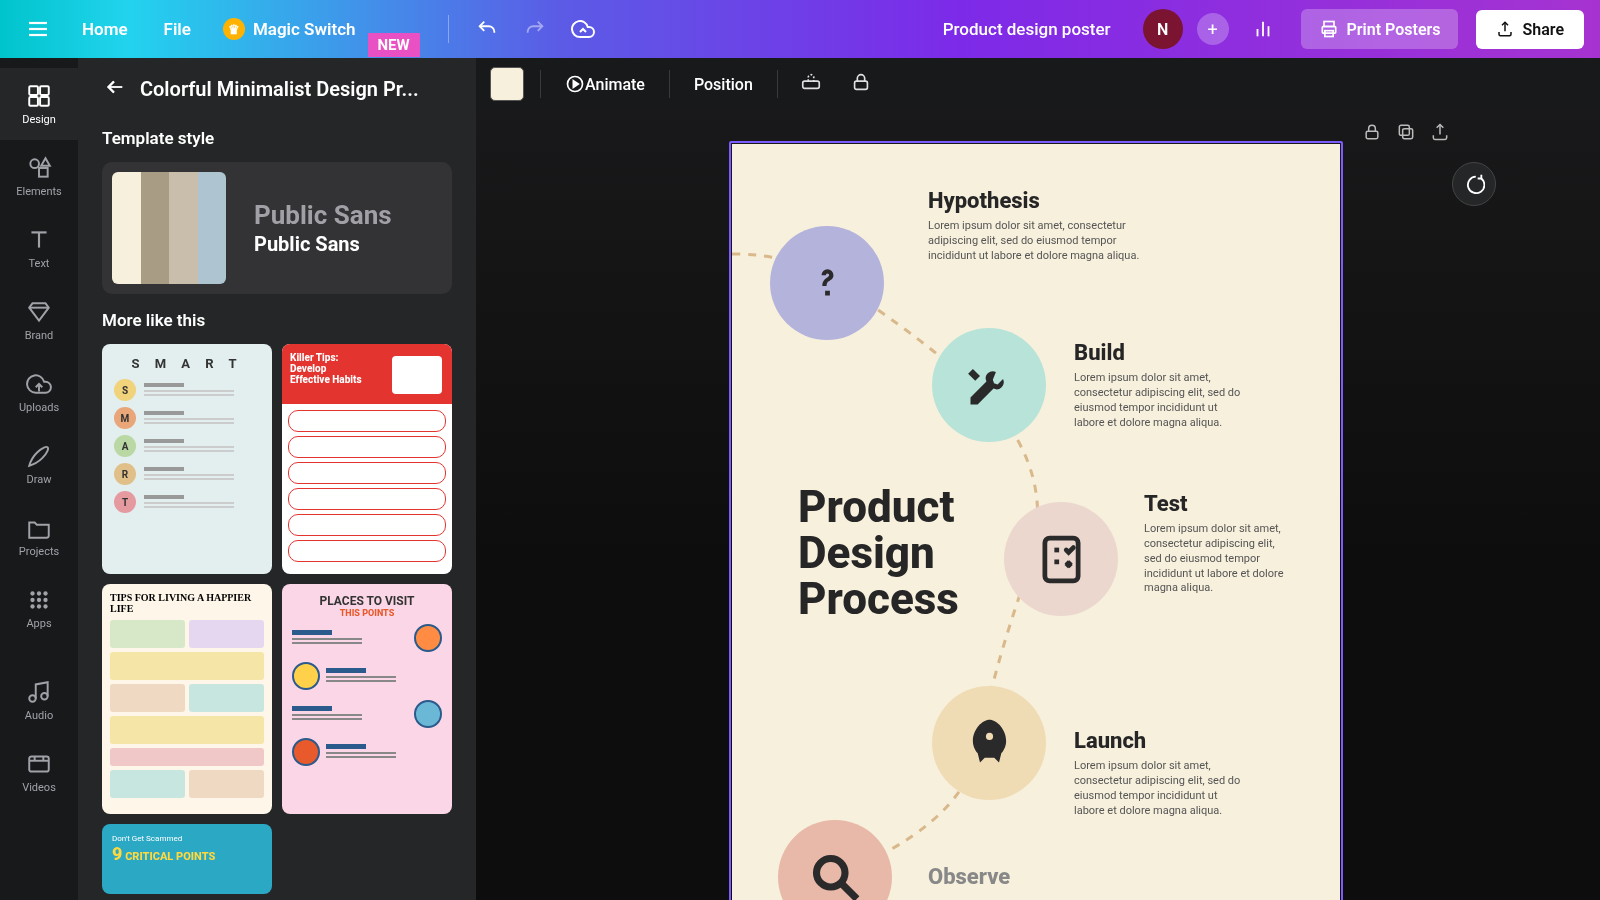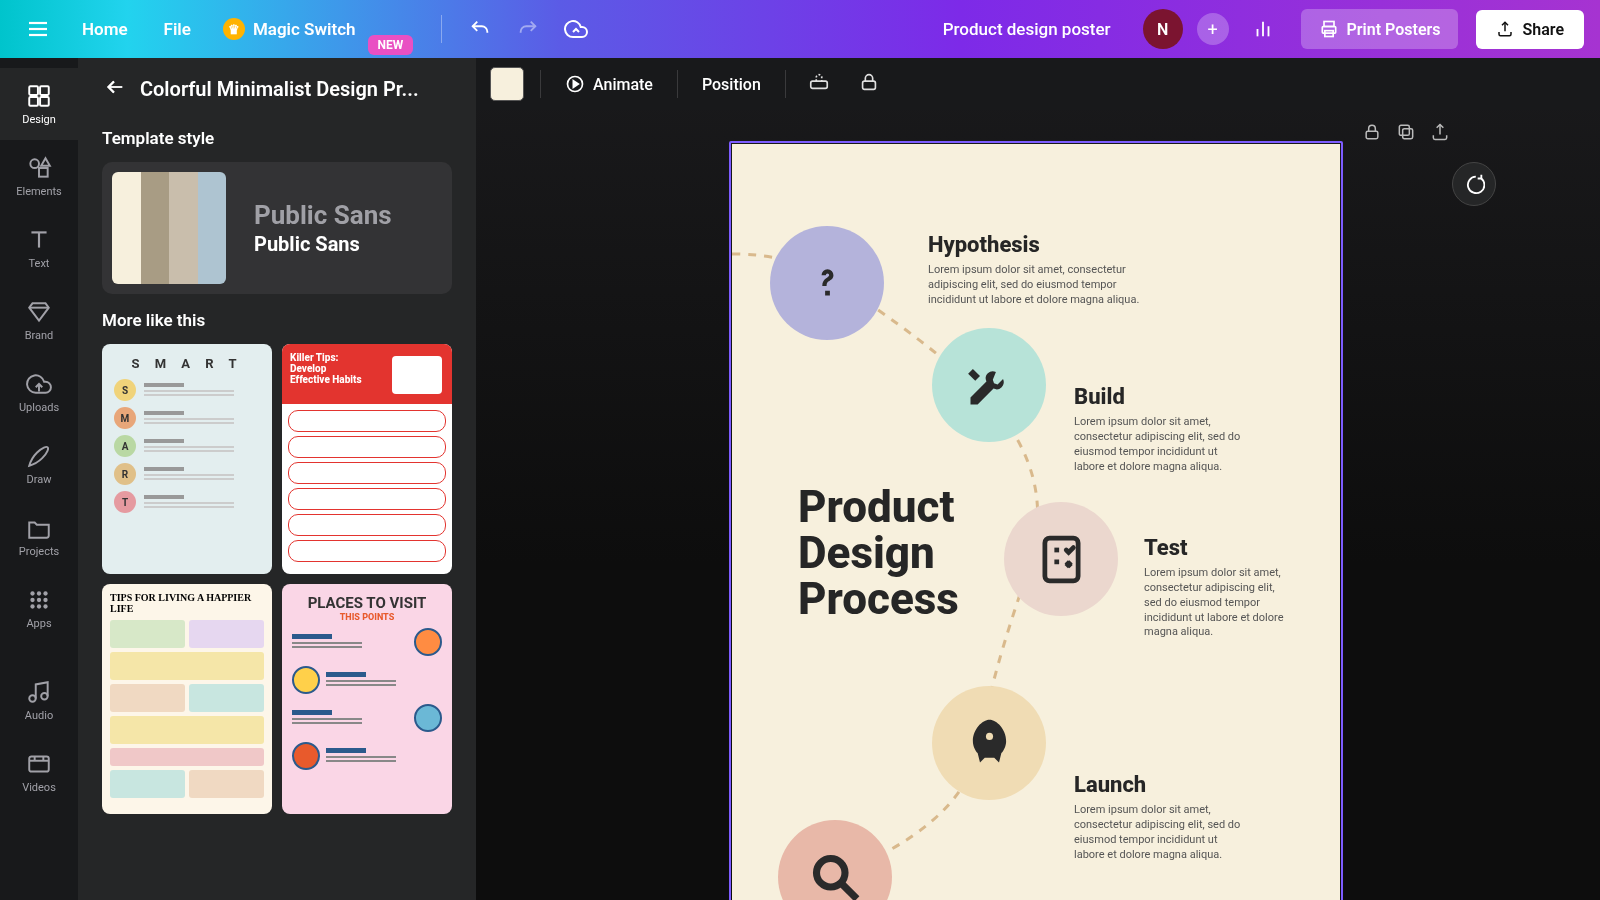--- a/index.html
+++ b/index.html
@@ -6,21 +6,21 @@
 body { width: 1600px; height: 900px; overflow: hidden; background: #0d0d0d; position: relative; }
 
 
 .topbar { height: 58px; background: linear-gradient(90deg, #00c4cc 0%, #22d3ee 8%, #5b5be6 35%, #7d2ae8 60%, #a633d1 100%); display: flex; align-items: center; padding: 0 16px; gap: 8px; }
 .hamburger { width: 44px; height: 44px; display: flex; align-items: center; justify-content: center; cursor: pointer; }
 .hamburger svg { width: 24px; height: 24px; }
 .top-left-nav { display: flex; align-items: center; gap: 8px; }
 .top-link { color: #fff; font-weight: 600; font-size: 17px; padding: 8px 14px; border-radius: 6px; cursor: pointer; }
 .magic { display: flex; align-items: center; gap: 8px; color: #fff; font-weight: 600; font-size: 17px; padding: 6px 10px; border-radius: 6px; cursor: pointer; }
 .magic-circle { width: 22px; height: 22px; border-radius: 50%; background: #ffb300; display: flex; align-items: center; justify-content: center; color: #fff; font-size: 13px; }
-.new-pill { background: #e950c3; color: #fff; font-size: 12px; font-weight: 700; padding: 3px 10px; border-radius: 6px; margin-left: 4px; margin-top: 32px; }
+.new-pill { background: #e950c3; color: #fff; font-size: 15px; font-weight: 700; padding: 3px 10px; border-radius: 0; margin-left: 4px; margin-top: 32px; }
 .top-divider { width: 1px; height: 28px; background: rgba(255,255,255,0.35); margin: 0 10px; }
 .icon-btn { width: 40px; height: 40px; display: flex; align-items: center; justify-content: center; cursor: pointer; color: #fff; border-radius: 6px; }
 .top-spacer { flex: 1; }
 .doc-title { color: #fff; font-size: 17px; font-weight: 500; padding: 8px 12px; cursor: text; }
 .avatar { width: 40px; height: 40px; border-radius: 50%; background: #7b1430; color: #fff; display: flex; align-items: center; justify-content: center; font-weight: 600; margin-left: 12px; }
 .plus-circle { width: 32px; height: 32px; border-radius: 50%; background: rgba(255,255,255,0.25); display: flex; align-items: center; justify-content: center; color: #fff; margin-left: 6px; cursor: pointer; font-size: 18px; }
 .top-action { background: rgba(255,255,255,0.25); color: #fff; padding: 10px 18px; border-radius: 6px; font-weight: 600; font-size: 16px; display: flex; align-items: center; gap: 8px; cursor: pointer; margin-left: 10px; }
 .share-btn { background: #fff; color: #111; padding: 10px 20px; border-radius: 6px; font-weight: 600; font-size: 16px; display: flex; align-items: center; gap: 8px; cursor: pointer; margin-left: 10px; }
 
 
@@ -72,21 +72,21 @@
 .t2-row div { flex: 1; }
 
 
 .t3 { background: #fdf6e9; padding: 8px; }
 .t3-title { font-family: serif; font-weight: 700; font-size: 10px; margin-bottom: 6px; }
 .t3-row { display: flex; gap: 4px; margin-bottom: 4px; }
 .t3-box { flex: 1; height: 28px; border-radius: 3px; }
 
 
 .t4 { background: #fad6e6; padding: 10px; }
-.t4-title { text-align: center; font-weight: 700; font-size: 15px; color: #333; }
+.t4-title { text-align: center; font-weight: 700; font-size: 12px; color: #333; }
 .t4-sub { text-align: center; font-weight: 800; font-size: 9px; color: #e85a2c; margin-bottom: 6px; }
 .t4-item { display: flex; align-items: center; gap: 6px; margin-bottom: 10px; }
 .t4-c { width: 28px; height: 28px; border-radius: 50%; background: #ff8c42; border: 2px solid #2b5a8c; }
 .t4-txt { flex: 1; }
 .t4-h { height: 5px; width: 40px; background: #2b5a8c; margin-bottom: 3px; }
 .t4-l { height: 2px; width: 70px; background: #888; margin-bottom: 2px; }
 
 
 .t5 { background: #d9ede8; padding: 10px; height: 70px; }
 .t5-title { font-family: serif; font-size: 12px; color: #333; }
@@ -95,21 +95,21 @@
 .t6-pre { color: #fff; font-size: 8px; }
 
 
 .collapse-tab { position: absolute; right: -22px; top: 50%; transform: translateY(-50%); width: 22px; height: 80px; background: #252627; border-radius: 0 8px 8px 0; display: flex; align-items: center; justify-content: center; cursor: pointer; color: #aaa; }
 
 
 .canvas-area { flex: 1; display: flex; flex-direction: column; background: linear-gradient(180deg, #1a1a1c 0%, #0d0d0d 60%); position: relative; }
 .context-bar { height: 52px; background: #18191b; display: flex; align-items: center; padding: 0 14px; gap: 16px; }
 .color-chip { width: 34px; height: 34px; border-radius: 5px; background: #f7f0dd; border: 1px solid #555; cursor: pointer; }
 .ctx-sep { width: 1px; height: 28px; background: #3a3a3c; }
-.ctx-btn { color: #fff; font-size: 16px; font-weight: 500; display: flex; align-items: center; gap: 8px; cursor: pointer; padding: 6px 8px; border-radius: 4px; }
+.ctx-btn { color: #fff; font-size: 16px; font-weight: 500; display: flex; align-items: center; cursor: pointer; padding: 6px 8px; border-radius: 4px; }
 .ctx-ico { color: #e0e0e0; cursor: pointer; padding: 6px; border-radius: 4px; }
 
 .canvas-viewport { flex: 1; position: relative; overflow: hidden; }
 .page-actions { position: absolute; right: 150px; top: 12px; display: flex; gap: 14px; color: #bbb; }
 .page-actions div { cursor: pointer; }
 
 .ai-fab { position: absolute; right: 104px; top: 52px; width: 44px; height: 44px; border-radius: 50%; background: #252627; border: 1px solid #444; display: flex; align-items: center; justify-content: center; color: #fff; cursor: pointer; }
 
 
 .poster-wrap { position: absolute; left: 256px; top: 34px; width: 608px; height: 760px; }
@@ -117,21 +117,21 @@
 .poster { width: 100%; height: 100%; background: #f7f0dd; position: relative; overflow: hidden; }
 
 .p-title { position: absolute; left: 66px; top: 340px; font-size: 44px; font-weight: 800; color: #262626; line-height: 1.05; }
 
 
 .dash-path { position: absolute; inset: 0; pointer-events: none; }
 
 .node { position: absolute; border-radius: 50%; display: flex; align-items: center; justify-content: center; }
 .node svg { width: 50%; height: 50%; }
 
-.step { position: absolute; margin-top: 44px; }
+.step { position: absolute; }
 .step-h { font-size: 22px; font-weight: 800; color: #262626; margin-bottom: 6px; }
 .step-p { font-size: 11px; color: #555; line-height: 1.35; }
 
 .lorem-short { max-width: 230px; }
 .lorem-narrow { max-width: 170px; }
 .lorem-vnarrow { max-width: 150px; }
 </style>
 </head>
 <body>
 
@@ -451,20 +451,24 @@
           <div class="t4-item">
               <div class="t4-c" style="background:#e85a2c"></div>
               <div class="t4-txt">
                 <div class="t4-h"></div>
                 <div class="t4-l"></div>
                 <div class="t4-l"></div>
               </div>
             </div>
         </div>
 
+        <div class="template-thumb t6">
+          <div class="t6-pre">Don't Get Scammed</div>
+          <div class="t6-txt"><span style="font-size:18px">9</span> <span>CRITICAL POINTS</span></div>
+        </div>
       </div>
     </div>
     <div class="collapse-tab">
       <svg width="10" height="14" viewBox="0 0 10 14" fill="none" stroke="#aaa" stroke-width="2">
           <polyline points="7 2 3 7 7 12"></polyline>
         </svg>
     </div>
   </div>
 
   <div class="canvas-area">

